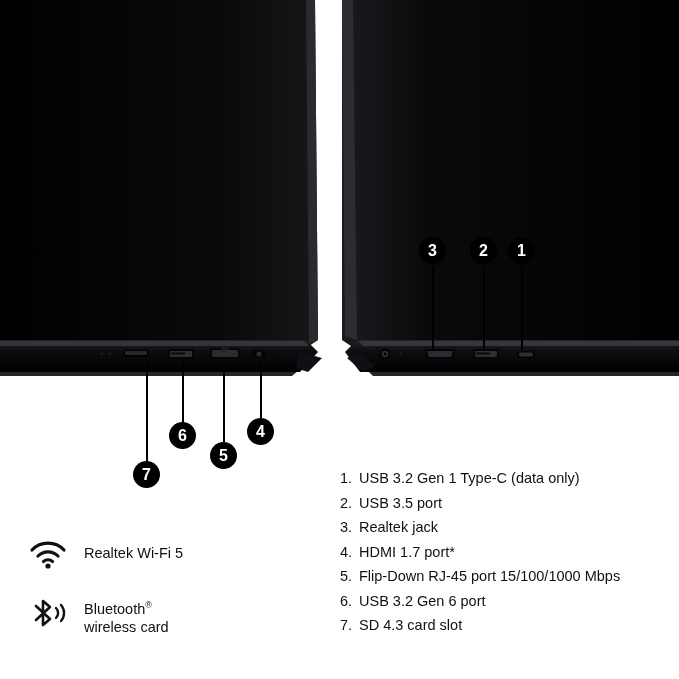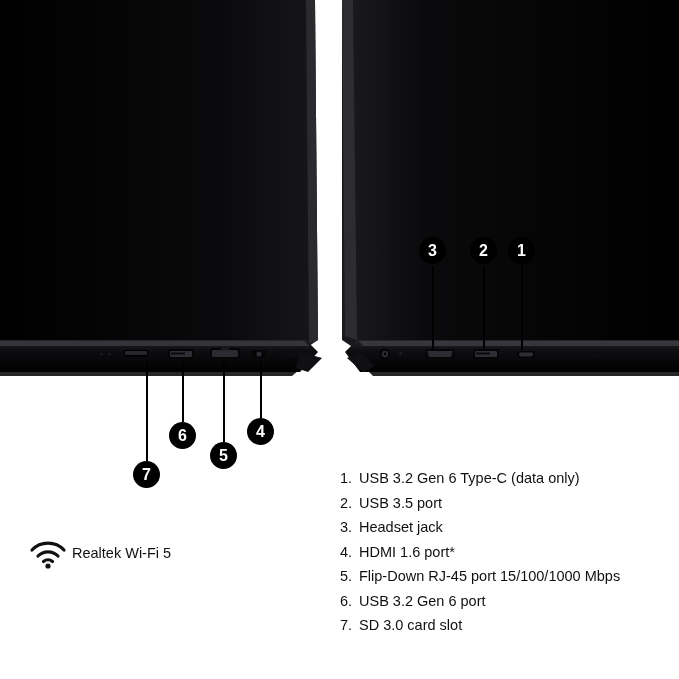--- a/index.html
+++ b/index.html
@@ -88,20 +88,21 @@
   #features {
     position: absolute;
     left: 24px;
     top: 540px;
     width: 260px;
   }
   .feature {
     display: flex;
     align-items: flex-start;
     margin-bottom: 26px;
+    gap: 12px;
   }
   .feature .f-icon {
     width: 48px;
     flex: none;
     display: flex;
     justify-content: center;
     align-items: center;
   }
   .feature .f-label {
     font-size: 14.5px;
@@ -237,58 +238,71 @@
 
   <div class="leader" style="left:182px; top:362px; height:60px;"></div>
   <div class="callout" style="left:169px; top:422px;">6</div>
 
   <div class="leader" style="left:146px; top:362px; height:99px;"></div>
   <div class="callout" style="left:133px; top:461px;">7</div>
 
   <div id="legend">
     <div class="legend-row">
       <span class="legend-num">1.</span>
-      <span class="legend-text">USB 3.2 Gen 6 Type-C (data only)</span>
+      <span class="legend-text">USB 3.2 Gen 1 Type-C (data only)</span>
     </div>
     <div class="legend-row">
       <span class="legend-num">2.</span>
       <span class="legend-text">USB 3.5 port</span>
     </div>
     <div class="legend-row">
       <span class="legend-num">3.</span>
-      <span class="legend-text">Headset jack</span>
+      <span class="legend-text">Realtek jack</span>
     </div>
     <div class="legend-row">
       <span class="legend-num">4.</span>
-      <span class="legend-text">HDMI 1.6 port*</span>
+      <span class="legend-text">HDMI 1.7 port*</span>
     </div>
     <div class="legend-row">
       <span class="legend-num">5.</span>
       <span class="legend-text">Flip-Down RJ-45 port 15/100/1000 Mbps</span>
     </div>
     <div class="legend-row">
       <span class="legend-num">6.</span>
       <span class="legend-text">USB 3.2 Gen 6 port</span>
     </div>
     <div class="legend-row">
       <span class="legend-num">7.</span>
-      <span class="legend-text">SD 3.0 card slot</span>
+      <span class="legend-text">SD 4.3 card slot</span>
     </div>
   </div>
 
   <div id="features">
 
     <div class="feature">
       <div class="f-icon">
         <svg width="40" height="30" viewBox="0 0 40 30" xmlns="http://www.w3.org/2000/svg">
           <path d="M4 10 A22 22 0 0 1 36 10" stroke="#111" stroke-width="3.2" fill="none" stroke-linecap="round"></path>
           <path d="M10 16 A14 14 0 0 1 30 16" stroke="#111" stroke-width="3.2" fill="none" stroke-linecap="round"></path>
           <path d="M15.5 21.5 A7 7 0 0 1 24.5 21.5" stroke="#111" stroke-width="3.2" fill="none" stroke-linecap="round"></path>
           <circle cx="20" cy="26" r="2.6" fill="#111"></circle>
         </svg>
       </div>
       <div class="f-label">Realtek Wi-Fi 5</div>
     </div>
 
+    <div class="feature">
+      <div class="f-icon">
+        <svg width="40" height="34" viewBox="0 0 40 34" xmlns="http://www.w3.org/2000/svg">
+          <path d="M8 10 L22 23 L15 29 L15 5 L22 11 L8 24" stroke="#111" stroke-width="2.6" fill="none" stroke-linecap="round" stroke-linejoin="round"></path>
+          <path d="M28 12 A7 7 0 0 1 28 22" stroke="#111" stroke-width="2.4" fill="none" stroke-linecap="round"></path>
+          <path d="M33 9 A12 12 0 0 1 33 25" stroke="#111" stroke-width="2.4" fill="none" stroke-linecap="round"></path>
+        </svg>
+      </div>
+      <div class="f-label">
+        <span>Bluetooth</span><span class="sup">®</span><br>
+        <span>wireless card</span>
+      </div>
+    </div>
 
   </div>
 
 </div>
 
 </body></html>

